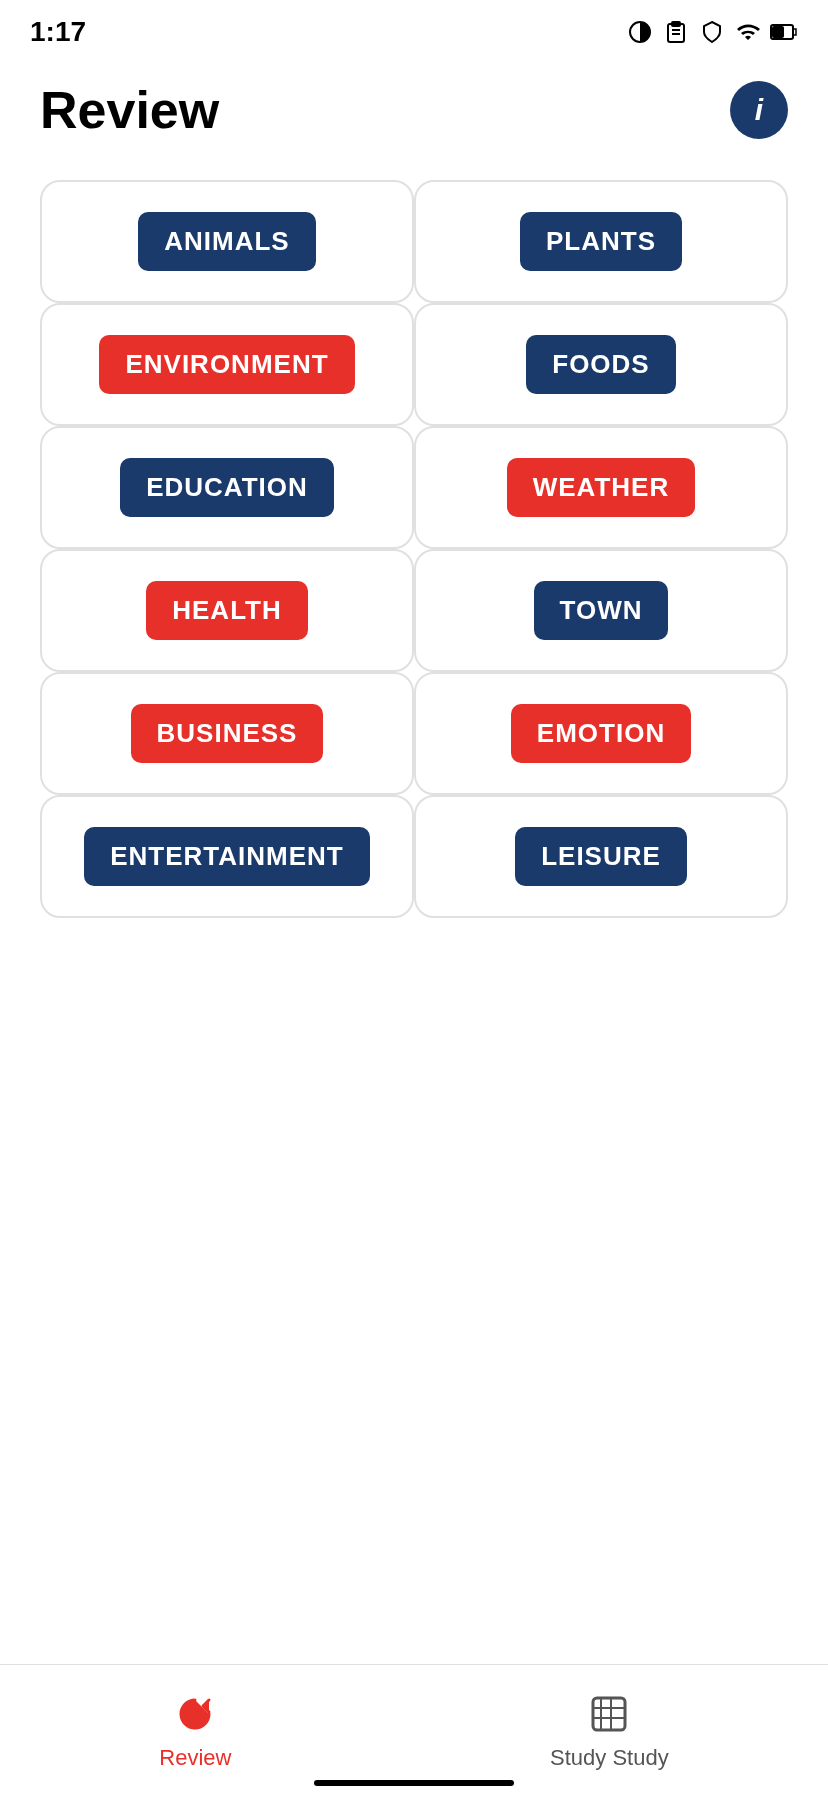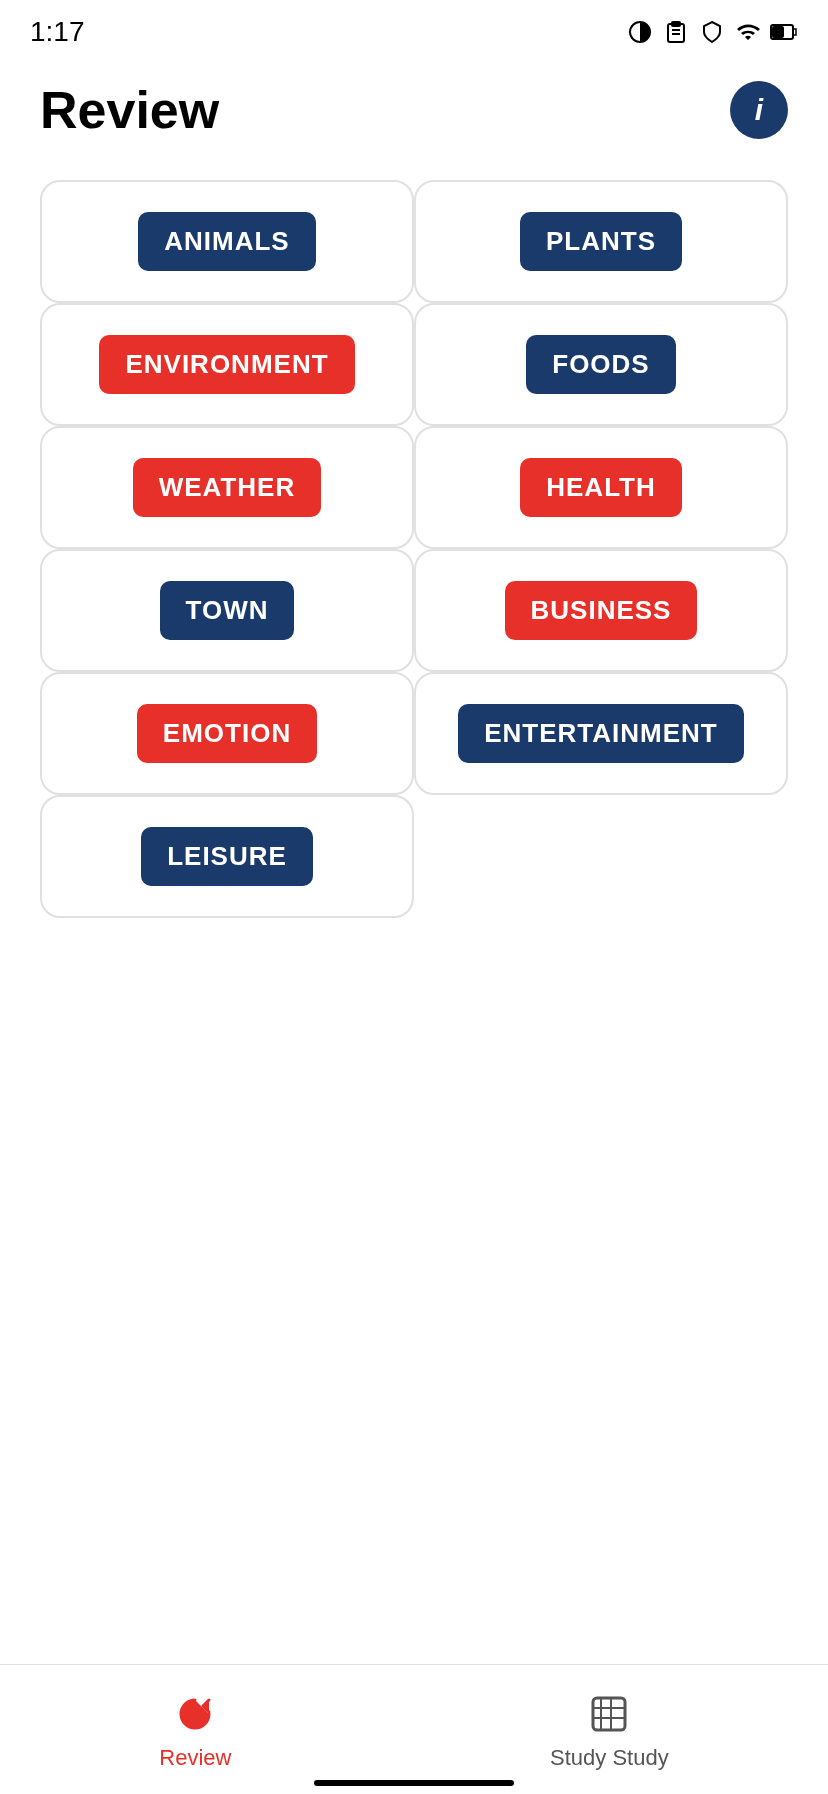--- a/index.html
+++ b/index.html
@@ -22,21 +22,21 @@
     .status-bar {
       display: flex;
       justify-content: space-between;
       align-items: center;
       padding: 12px 30px 8px;
       height: 60px;
     }
 
     .status-time {
       font-size: 28px;
-      font-weight: 400;
+      font-weight: 700;
       color: #000;
     }
 
     .status-icons {
       display: flex;
       align-items: center;
       gap: 8px;
     }
 
     .status-icon {
@@ -242,20 +242,23 @@
       <span class="category-badge badge-dark-blue">ANIMALS</span>
     </div>
     <div class="category-card">
       <span class="category-badge badge-dark-blue">PLANTS</span>
     </div>
     <div class="category-card">
       <span class="category-badge badge-red">ENVIRONMENT</span>
     </div>
     <div class="category-card">
       <span class="category-badge badge-dark-blue">FOODS</span>
+    </div>
+    <div class="category-card">
+      <span class="category-badge badge-dark-blue">EDUCATION</span>
     </div>
     <div class="category-card">
       <span class="category-badge badge-red">WEATHER</span>
     </div>
     <div class="category-card">
       <span class="category-badge badge-red">HEALTH</span>
     </div>
     <div class="category-card">
       <span class="category-badge badge-dark-blue">TOWN</span>
     </div>

